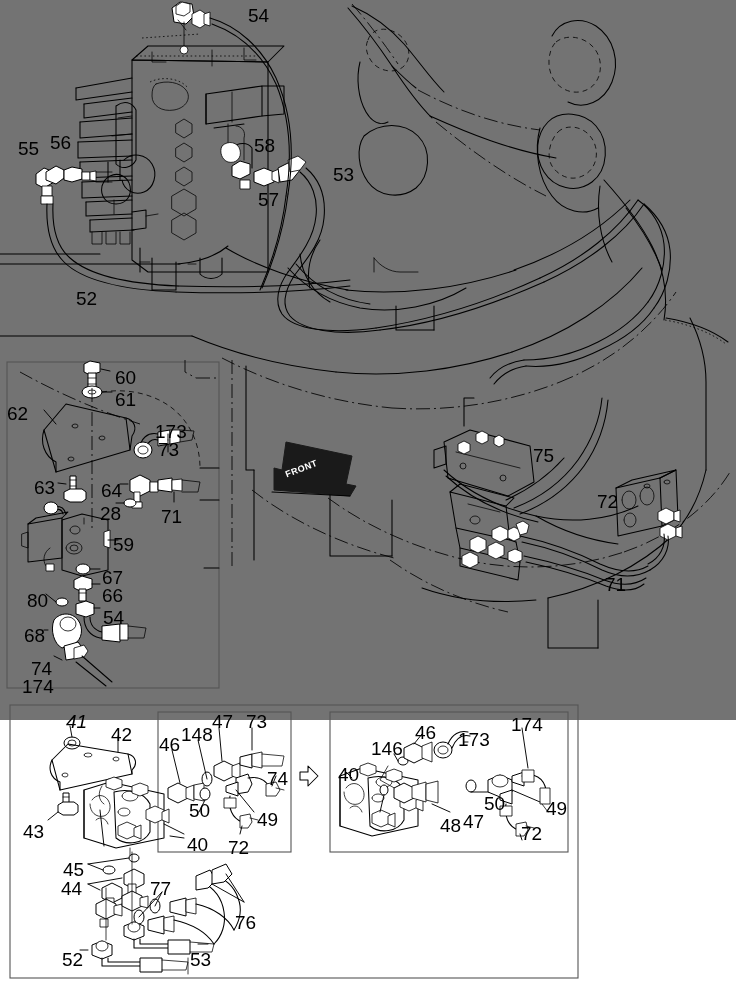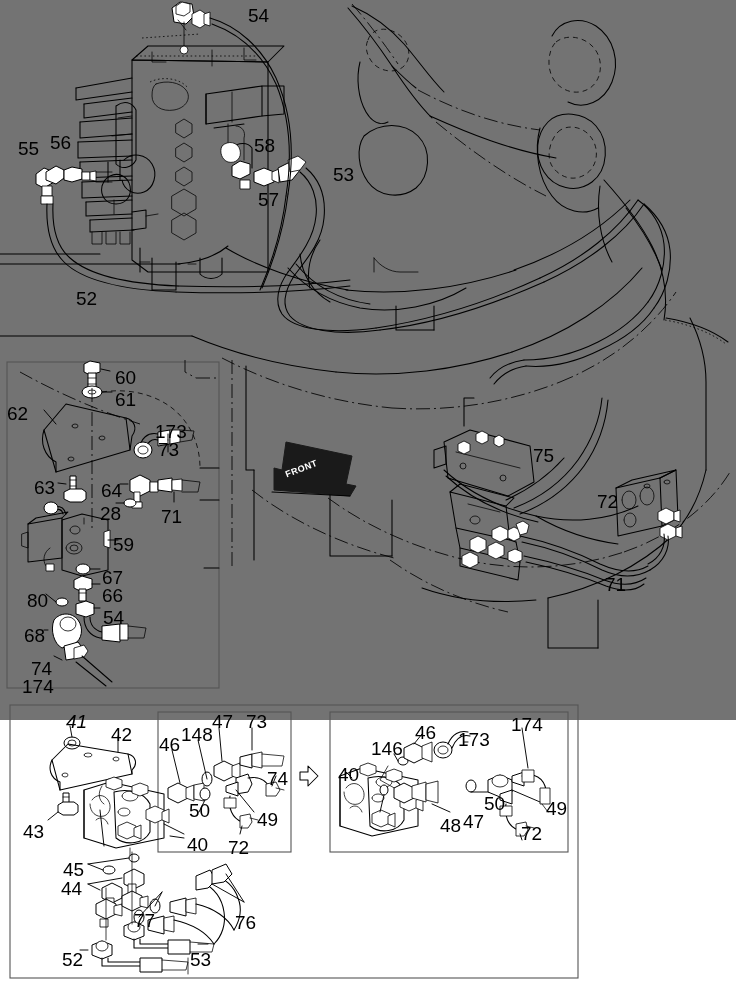--- a/index.html
+++ b/index.html
@@ -662,21 +662,21 @@
     <span class="callout" style="left:31px;  top:659px;">74</span>
     <span class="callout" style="left:22px;  top:677px;">174</span>
   </div>
 
   <div>
     <span class="callout" style="left:66px;  top:712px;font-style:italic;">41</span>
     <span class="callout" style="left:111px; top:725px;">42</span>
     <span class="callout" style="left:23px;  top:822px;">43</span>
     <span class="callout" style="left:63px;  top:860px;">45</span>
     <span class="callout" style="left:61px;  top:879px;">44</span>
-    <span class="callout" style="left:134px; top:879px;margin-top:32px;">77</span>
+    <span class="callout" style="left:150px; top:879px;">77</span>
     <span class="callout" style="left:235px; top:913px;">76</span>
     <span class="callout" style="left:62px;  top:950px;">52</span>
     <span class="callout" style="left:190px; top:950px;">53</span>
   </div>
 
   <div>
     <span class="callout" style="left:159px; top:735px;">46</span>
     <span class="callout" style="left:181px; top:725px;">148</span>
     <span class="callout" style="left:212px; top:712px;">47</span>
     <span class="callout" style="left:246px; top:712px;">73</span>

